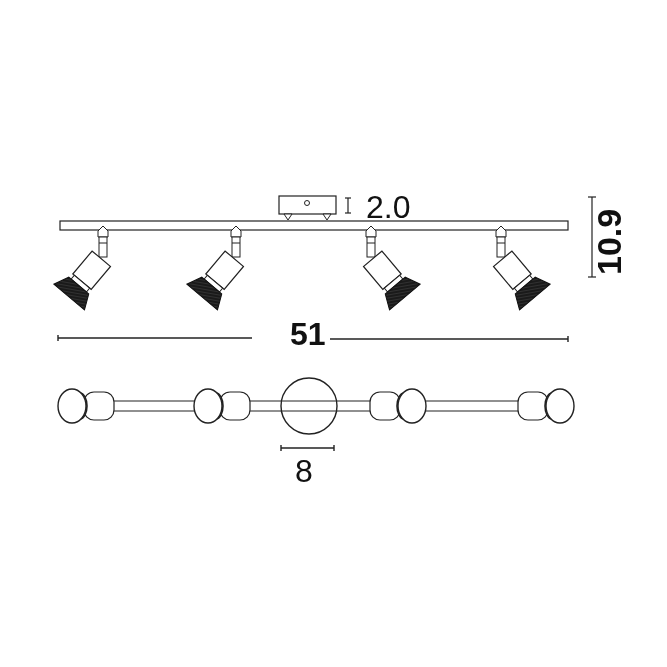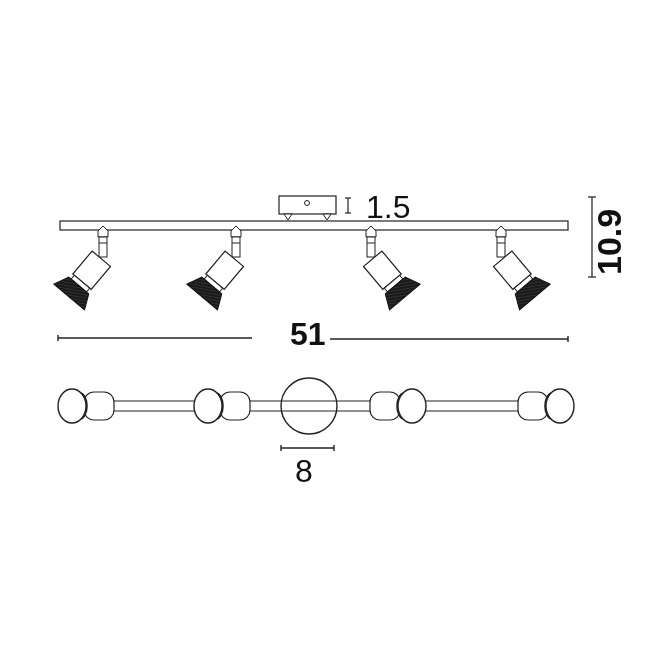--- a/index.html
+++ b/index.html
@@ -96,16 +96,16 @@
     <use href="#top-spot-right" x="552" y="406"></use>
 
     <g stroke="#222" stroke-width="1.4">
       <line x1="281" y1="448" x2="334" y2="448"></line>
       <line x1="281" y1="445" x2="281" y2="451"></line>
       <line x1="334" y1="445" x2="334" y2="451"></line>
     </g>
   </g>
 </svg>
 
-<div class="dim-label lbl-25">1.5</div>
+<div class="dim-label lbl-25">2.0</div>
 <div class="dim-label lbl-109">10.9</div>
 <div class="dim-label lbl-51">51</div>
 <div class="dim-label lbl-8">8</div>
 
 </body></html>

